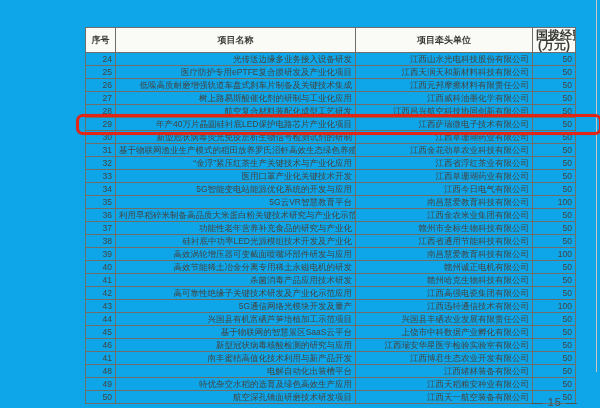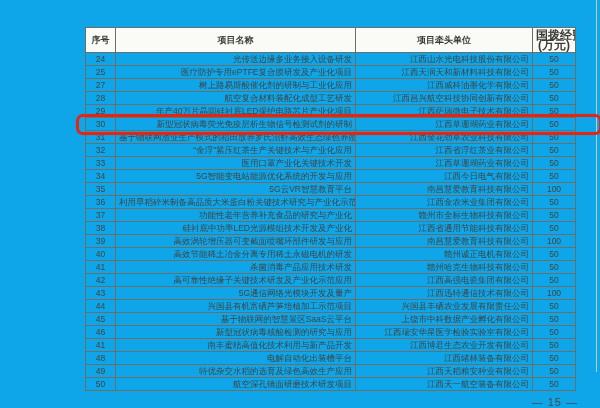--- a/index.html
+++ b/index.html
@@ -39,21 +39,21 @@
     color:#42423e;
   }
   table.doc thead th{
     height:24px;
     text-align:center;
     font-weight:bold;
     font-size:9px;
     color:#3a3a36;
     background:#fcfcf9;
   }
-  td.no, td.fund{text-align:center;}
+  td.no, td.fund{text-align:right;}
   td.name, td.org{text-align:right;}
   .fund-head{font-size:12px;line-height:10px;display:block;}
   #highlight-box{
     position:absolute;
     left:-9px;
     width:520px;
     border:3px solid #e22515;
     border-radius:7px;
     pointer-events:none;
     box-shadow:0 0 1px rgba(226,37,21,.4);
@@ -99,20 +99,26 @@
             <td class="org">江西山水光电科技股份有限公司</td>
             <td class="fund">50</td>
           </tr>
           <tr>
             <td class="no">25</td>
             <td class="name">医疗防护专用ePTFE复合膜研发及产业化项目</td>
             <td class="org">江西天润天和新材料科技有限公司</td>
             <td class="fund">50</td>
           </tr>
           <tr>
+            <td class="no">26</td>
+            <td class="name">低噪高质耐磨增强轨道车盘式刹车片制备及关键技术集成</td>
+            <td class="org">江西元邦摩擦材料有限责任公司</td>
+            <td class="fund">50</td>
+          </tr>
+          <tr>
             <td class="no">27</td>
             <td class="name">树上路易斯酸催化剂的研制与工业化应用</td>
             <td class="org">江西威科油墨化学有限公司</td>
             <td class="fund">50</td>
           </tr>
           <tr>
             <td class="no">28</td>
             <td class="name">航空复合材料装配化成型工艺研发</td>
             <td class="org">江西昌兴航空科技协同创新有限公司</td>
             <td class="fund">50</td>

